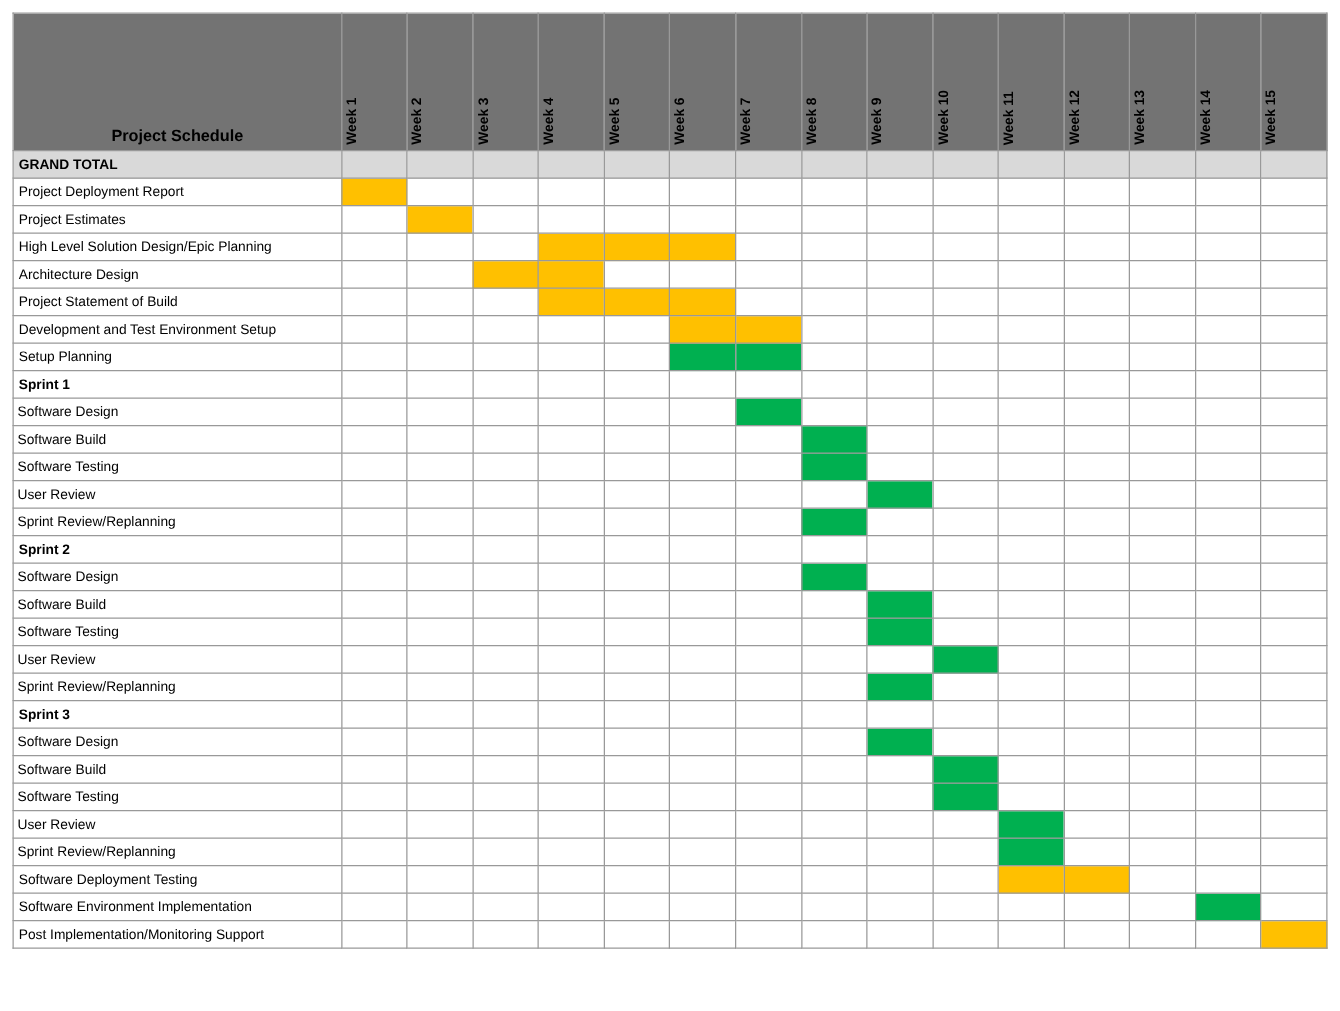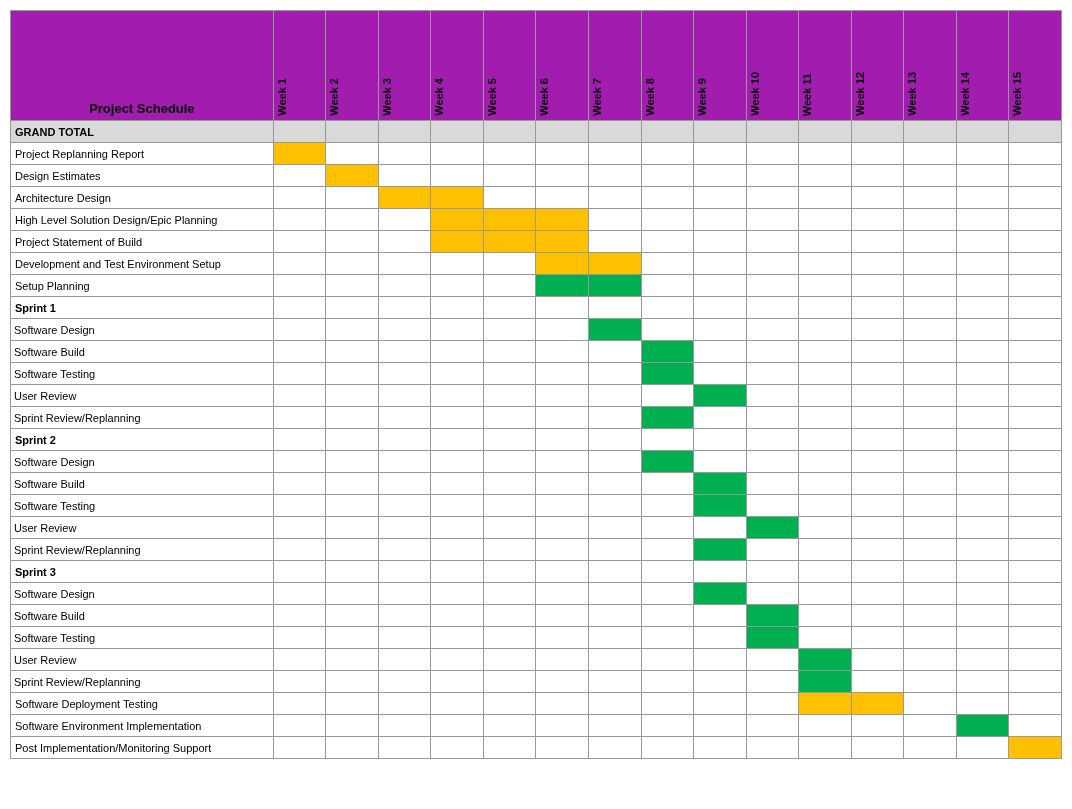--- a/index.html
+++ b/index.html
@@ -1,20 +1,20 @@
 <!DOCTYPE html>
 <html><head>
   <meta charset="utf-8">
   <style>
     * { box-sizing: border-box; margin: 0; padding: 0; }
     body { font-family: Arial, sans-serif; font-size: 11px; background: #fff; }
     .container { width: 1072px; min-height: 809px; overflow: auto; padding: 10px; }
     table { border-collapse: collapse; width: 100%; }
     th, td { border: 1px solid #999; padding: 0; }
-    .header-row th { background: #a21caf; vertical-align: bottom; margin-top: 16px; }
+    .header-row th { background: #737373; vertical-align: bottom; margin-top: 16px; }
     .project-schedule-cell {
       font-weight: bold;
       font-size: 13px;
       text-align: center;
       vertical-align: middle;
       width: 230px;
       min-width: 230px;
       padding: 4px;
       border: 1px solid #999;
     }
@@ -135,81 +135,81 @@
           <td class="cell" style="background: rgb(217, 217, 217);"></td>
           <td class="cell" style="background: rgb(217, 217, 217);"></td>
           <td class="cell" style="background: rgb(217, 217, 217);"></td>
           <td class="cell" style="background: rgb(217, 217, 217);"></td>
           <td class="cell" style="background: rgb(217, 217, 217);"></td>
           <td class="cell" style="background: rgb(217, 217, 217);"></td>
           <td class="cell" style="background: rgb(217, 217, 217);"></td>
           <td class="cell" style="background: rgb(217, 217, 217);"></td>
         </tr>
         <tr>
-          <td class="row-label">Project Replanning Report</td>
-          <td class="cell yellow"></td>
-          <td class="cell"></td>
-          <td class="cell"></td>
-          <td class="cell"></td>
-          <td class="cell"></td>
-          <td class="cell"></td>
-          <td class="cell"></td>
-          <td class="cell"></td>
-          <td class="cell"></td>
-          <td class="cell"></td>
-          <td class="cell"></td>
-          <td class="cell"></td>
-          <td class="cell"></td>
-          <td class="cell"></td>
-          <td class="cell"></td>
-        </tr>
-        <tr>
-          <td class="row-label">Design Estimates</td>
-          <td class="cell"></td>
-          <td class="cell yellow"></td>
-          <td class="cell"></td>
-          <td class="cell"></td>
-          <td class="cell"></td>
-          <td class="cell"></td>
+          <td class="row-label">Project Deployment Report</td>
+          <td class="cell yellow"></td>
+          <td class="cell"></td>
+          <td class="cell"></td>
+          <td class="cell"></td>
+          <td class="cell"></td>
+          <td class="cell"></td>
+          <td class="cell"></td>
+          <td class="cell"></td>
+          <td class="cell"></td>
+          <td class="cell"></td>
+          <td class="cell"></td>
+          <td class="cell"></td>
+          <td class="cell"></td>
+          <td class="cell"></td>
+          <td class="cell"></td>
+        </tr>
+        <tr>
+          <td class="row-label">Project Estimates</td>
+          <td class="cell"></td>
+          <td class="cell yellow"></td>
+          <td class="cell"></td>
+          <td class="cell"></td>
+          <td class="cell"></td>
+          <td class="cell"></td>
+          <td class="cell"></td>
+          <td class="cell"></td>
+          <td class="cell"></td>
+          <td class="cell"></td>
+          <td class="cell"></td>
+          <td class="cell"></td>
+          <td class="cell"></td>
+          <td class="cell"></td>
+          <td class="cell"></td>
+        </tr>
+        <tr>
+          <td class="row-label">High Level Solution Design/Epic Planning</td>
+          <td class="cell"></td>
+          <td class="cell"></td>
+          <td class="cell"></td>
+          <td class="cell yellow"></td>
+          <td class="cell yellow"></td>
+          <td class="cell yellow"></td>
           <td class="cell"></td>
           <td class="cell"></td>
           <td class="cell"></td>
           <td class="cell"></td>
           <td class="cell"></td>
           <td class="cell"></td>
           <td class="cell"></td>
           <td class="cell"></td>
           <td class="cell"></td>
         </tr>
         <tr>
           <td class="row-label">Architecture Design</td>
           <td class="cell"></td>
           <td class="cell"></td>
           <td class="cell yellow"></td>
           <td class="cell yellow"></td>
           <td class="cell"></td>
           <td class="cell"></td>
-          <td class="cell"></td>
-          <td class="cell"></td>
-          <td class="cell"></td>
-          <td class="cell"></td>
-          <td class="cell"></td>
-          <td class="cell"></td>
-          <td class="cell"></td>
-          <td class="cell"></td>
-          <td class="cell"></td>
-        </tr>
-        <tr>
-          <td class="row-label">High Level Solution Design/Epic Planning</td>
-          <td class="cell"></td>
-          <td class="cell"></td>
-          <td class="cell"></td>
-          <td class="cell yellow"></td>
-          <td class="cell yellow"></td>
-          <td class="cell yellow"></td>
           <td class="cell"></td>
           <td class="cell"></td>
           <td class="cell"></td>
           <td class="cell"></td>
           <td class="cell"></td>
           <td class="cell"></td>
           <td class="cell"></td>
           <td class="cell"></td>
           <td class="cell"></td>
         </tr>

